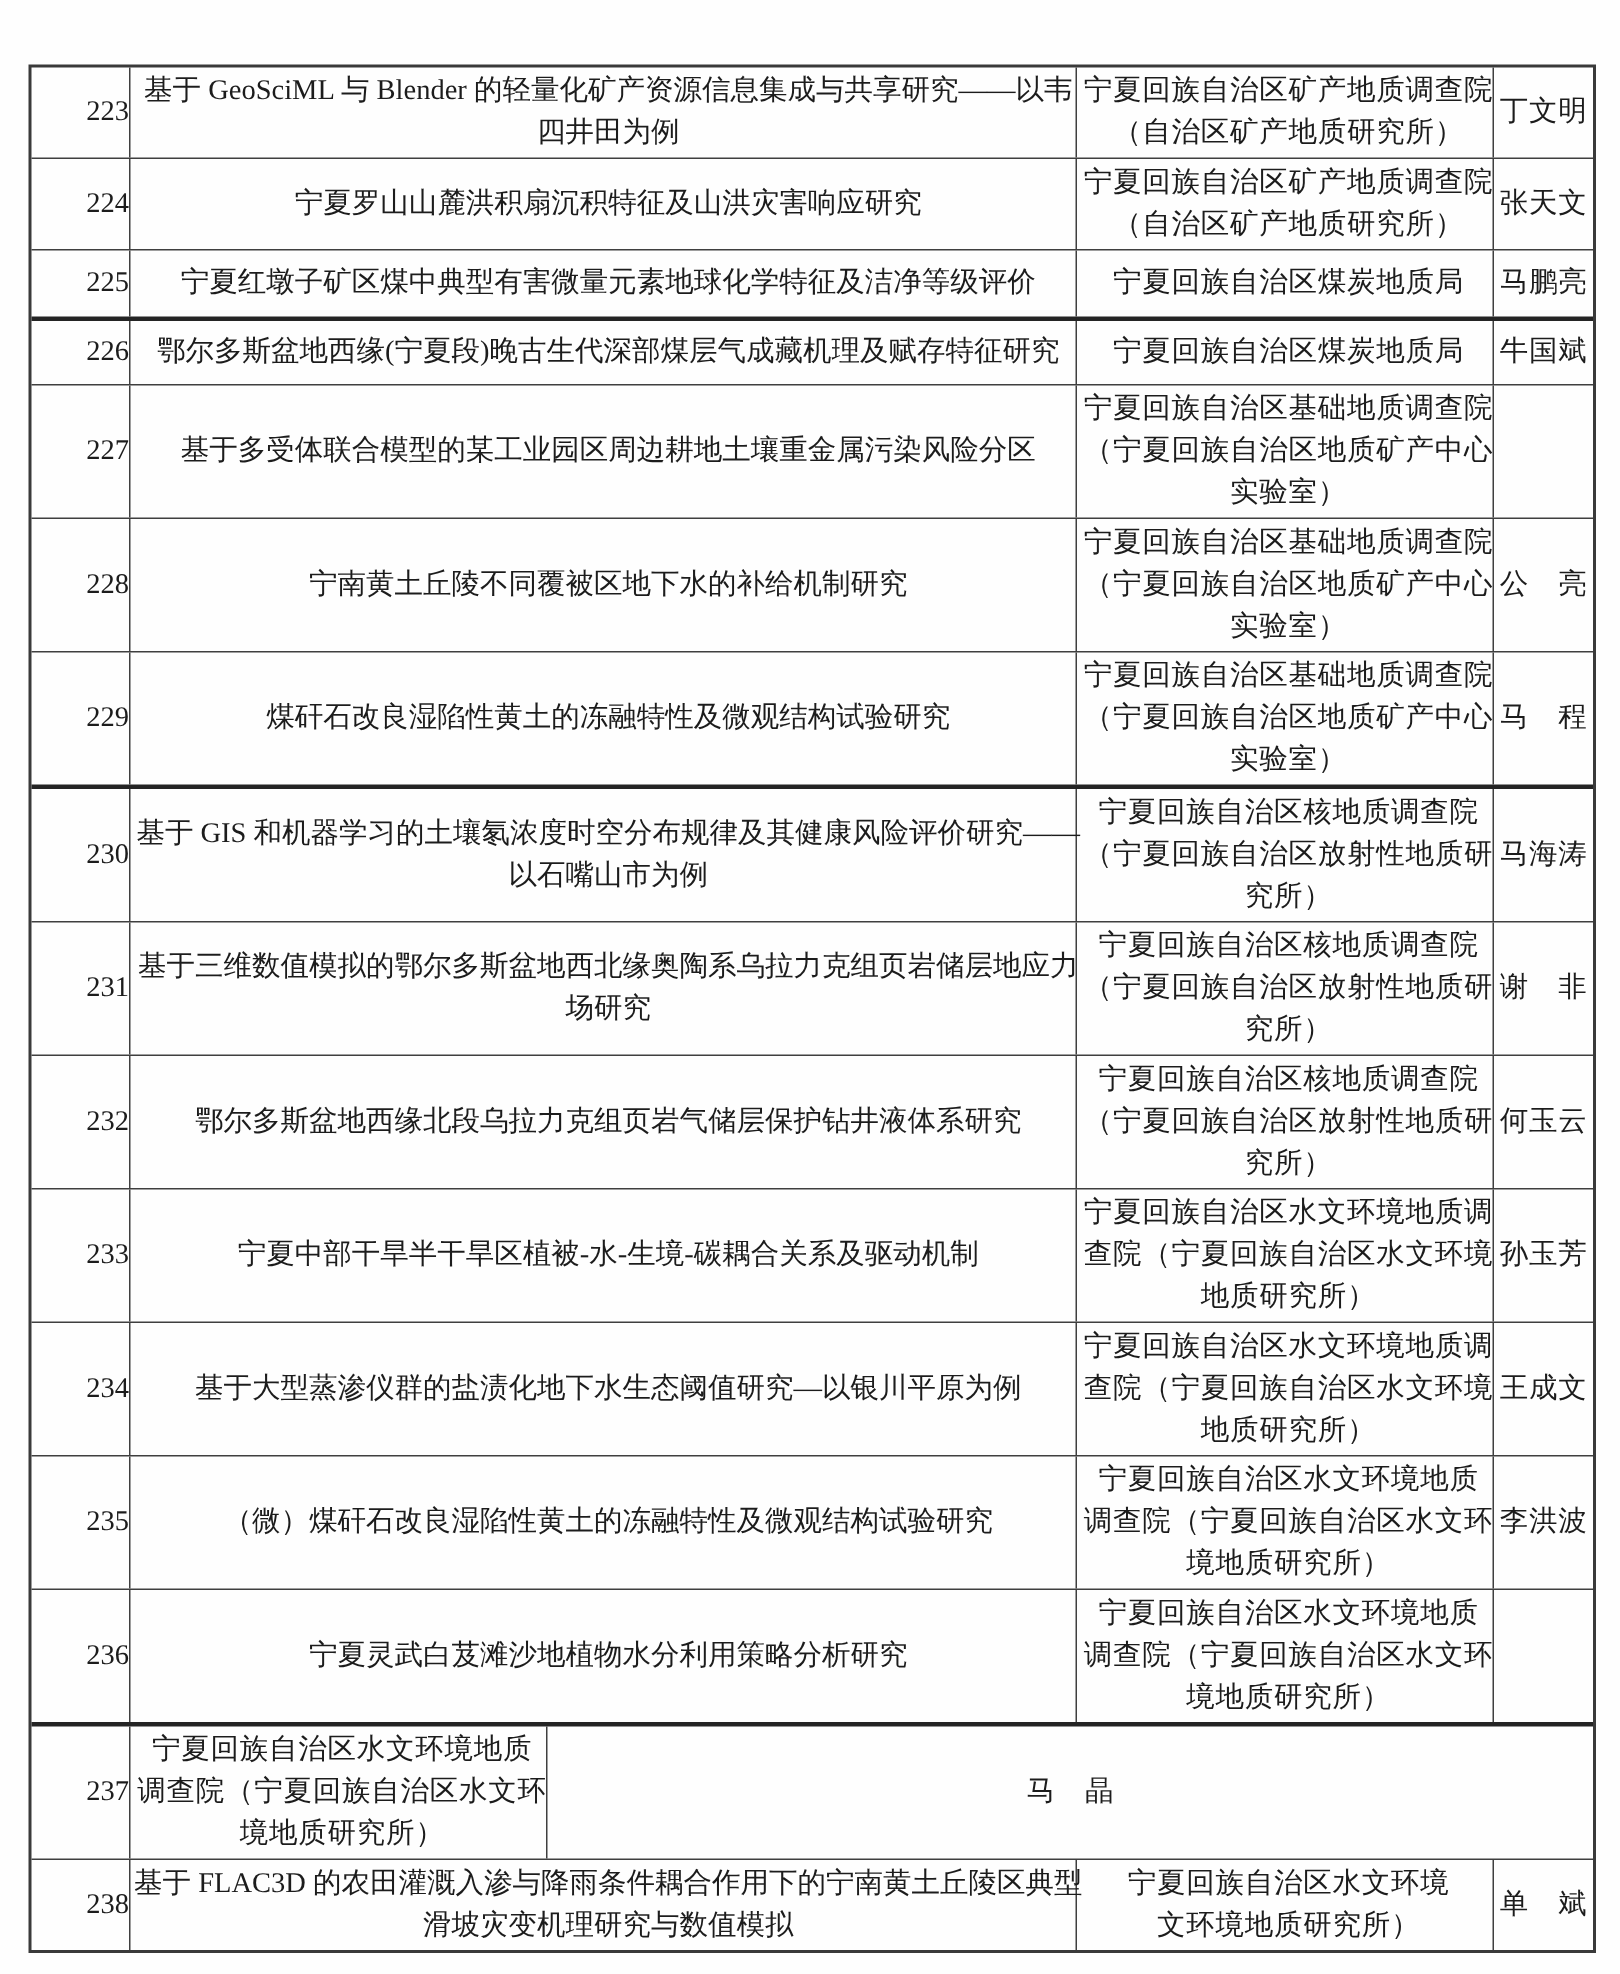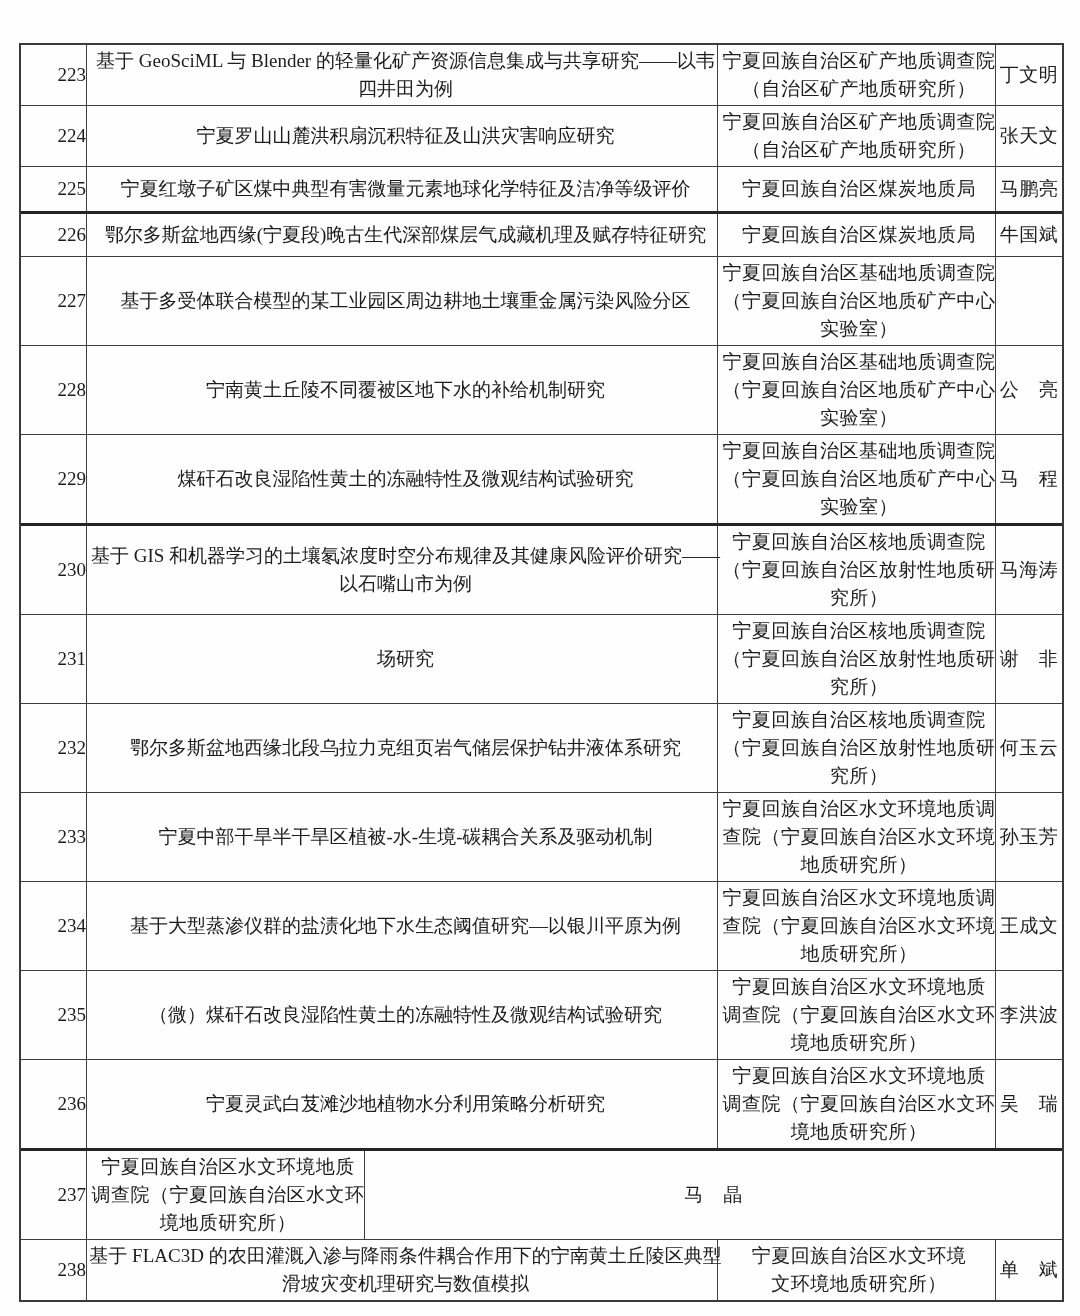--- a/index.html
+++ b/index.html
@@ -212,20 +212,21 @@
     <div class="cell cell-name">
       <div class="line">马海涛</div>
     </div>
   </div>
 
   <div class="row">
     <div class="cell cell-no">
       <div class="line">231</div>
     </div>
     <div class="cell cell-title">
+          <div class="line">基于三维数值模拟的鄂尔多斯盆地西北缘奥陶系乌拉力克组页岩储层地应力</div>
           <div class="line">场研究</div>
         </div>
     <div class="cell cell-inst">
           <div class="line">宁夏回族自治区核地质调查院</div>
           <div class="line">（宁夏回族自治区放射性地质研</div>
           <div class="line">究所）</div>
         </div>
     <div class="cell cell-name">
       <div class="line">谢　非</div>
     </div>
@@ -304,23 +305,20 @@
       <div class="line">236</div>
     </div>
     <div class="cell cell-title">
           <div class="line">宁夏灵武白芨滩沙地植物水分利用策略分析研究</div>
         </div>
     <div class="cell cell-inst">
           <div class="line">宁夏回族自治区水文环境地质</div>
           <div class="line">调查院（宁夏回族自治区水文环</div>
           <div class="line">境地质研究所）</div>
         </div>
-    <div class="cell cell-name">
-      <div class="line">吴　瑞</div>
-    </div>
   </div>
 
   <div class="row section-break">
     <div class="cell cell-no">
       <div class="line">237</div>
     </div>
     <div class="cell cell-inst">
           <div class="line">宁夏回族自治区水文环境地质</div>
           <div class="line">调查院（宁夏回族自治区水文环</div>
           <div class="line">境地质研究所）</div>

